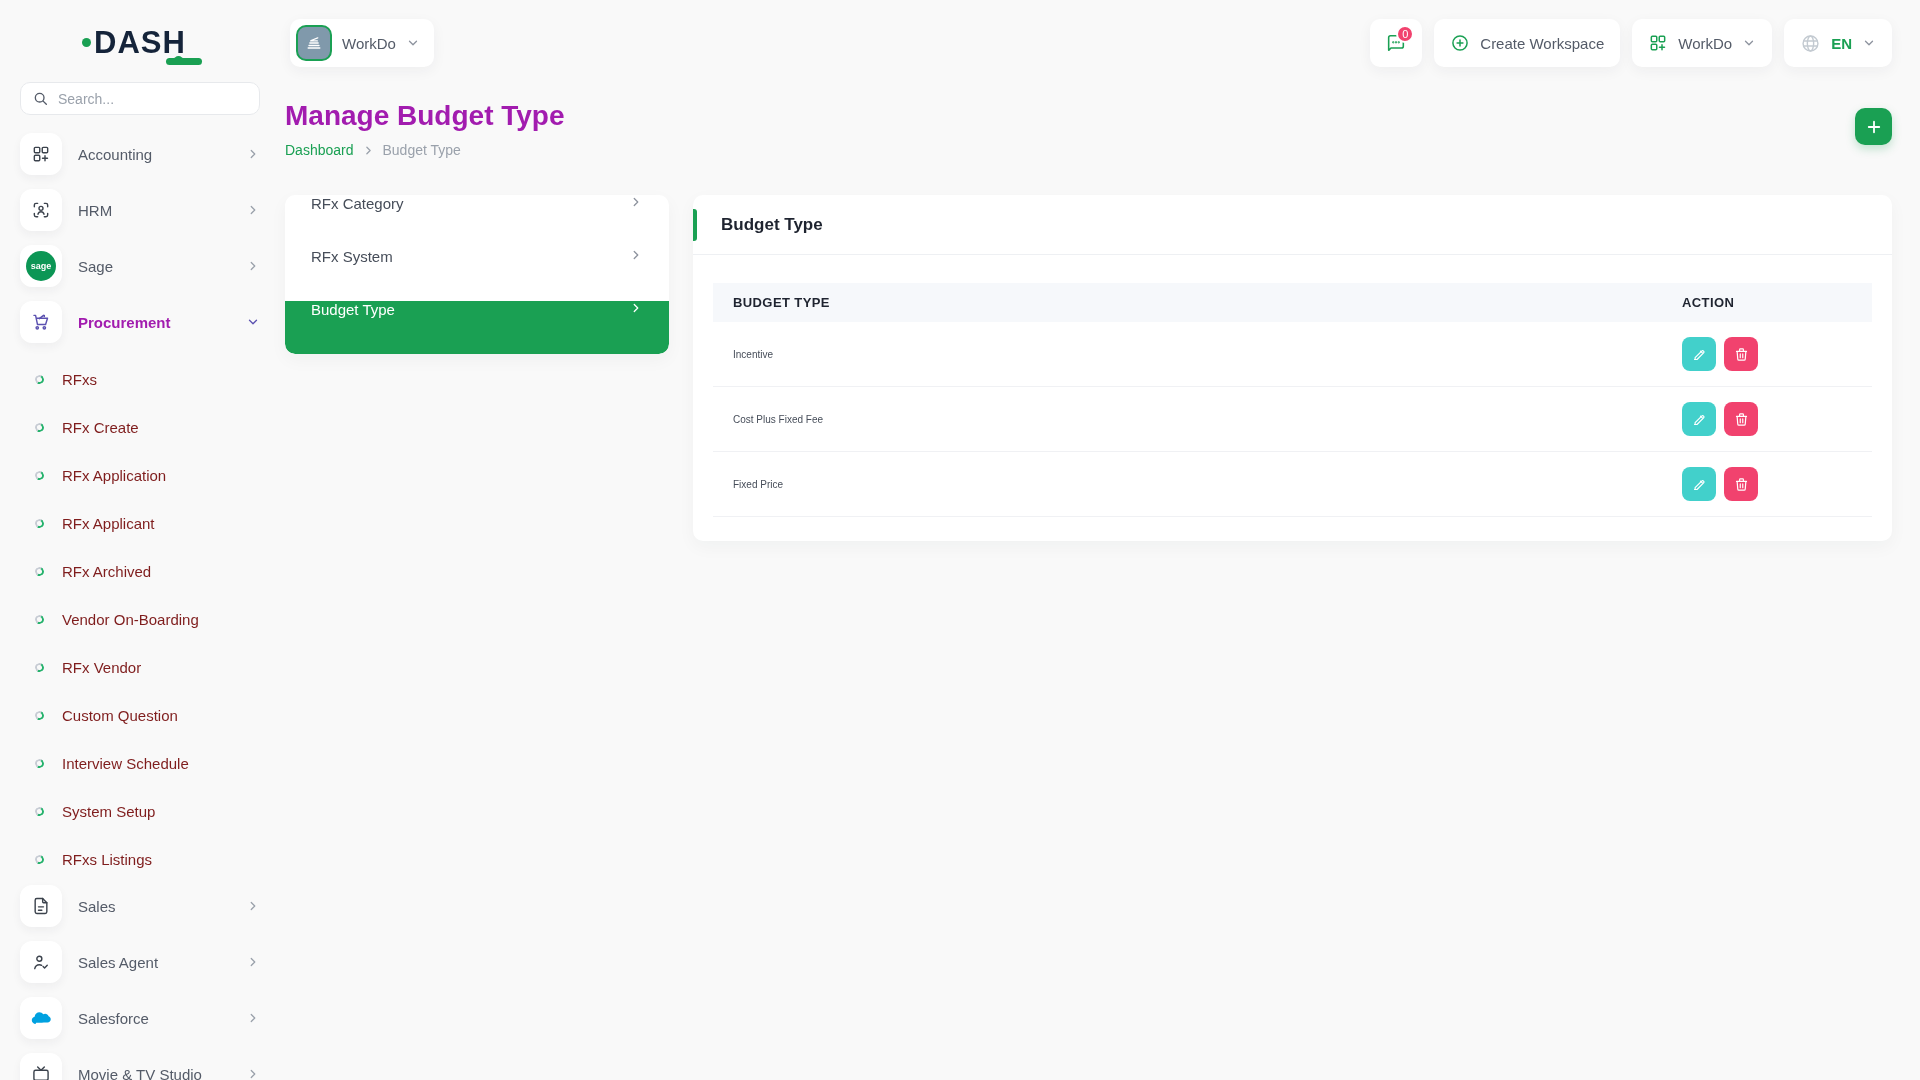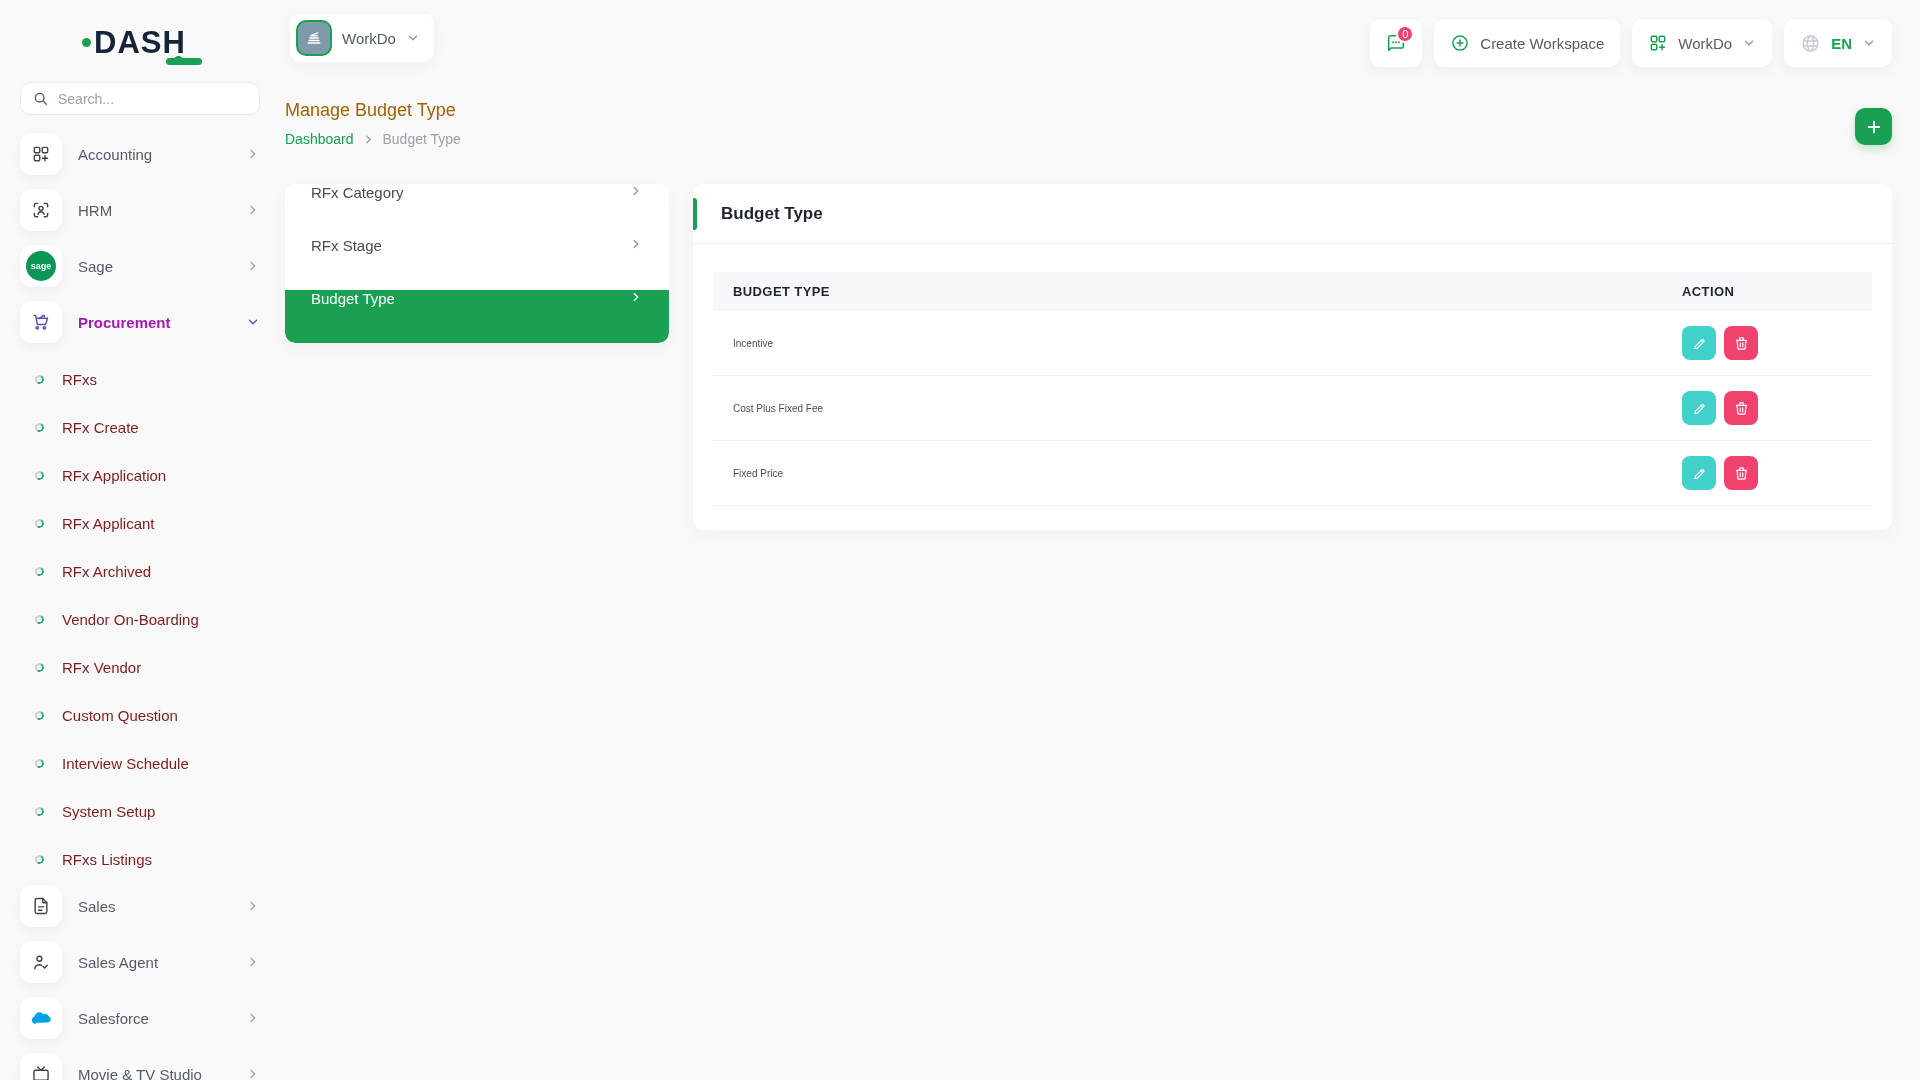--- a/index.html
+++ b/index.html
@@ -5,21 +5,21 @@
   * { margin:0; padding:0; box-sizing:border-box; }
   html,body { width:1920px; height:1080px; overflow:hidden; }
   body {
     background:#f9f9f9;
     font-family:"Liberation Sans", sans-serif;
     color:#545b68;
   }
   svg { display:block; }
 
   
-  .topbar { height:72px; display:flex; padding:14px 28px 0 0; }
+  .topbar { height:72px; display:flex; align-items:center; padding:14px 28px 0 0; }
   .logo-box { width:280px; display:flex; justify-content:center; align-items:center; }
   .logo { position:relative; font-size:31px; font-weight:bold; letter-spacing:1px; color:#15243a; }
   .logo::before { content:""; position:absolute; left:-12px; top:13px; width:9px; height:9px; border-radius:50%; background:#1aa053; }
   .logo .logo-dash-bar { position:absolute; right:-16px; top:15px; width:36px; height:7px; border-radius:4px; background:#1aa053; }
 
   .pill { background:#fff; border-radius:10px; height:48px; display:flex; align-items:center; gap:10px; padding:0 16px; box-shadow:0 4px 14px rgba(30,40,60,.05); font-size:15px; color:#545b68; cursor:pointer; }
   .workspace-pill { margin-left:10px; padding:0 14px 0 6px; }
   .ws-avatar { width:36px; height:36px; border-radius:10px; border:2px solid #1aa053; background:#8099ab; display:flex; align-items:center; justify-content:center; }
   .topbar-right { margin-left:auto; display:flex; align-items:center; gap:12px; }
   .msg-pill { position:relative; width:52px; justify-content:center; padding:0; }
@@ -41,21 +41,21 @@
   .menu-item.active .icon-box { color:#5b51b0; }
   .menu-item.active .chev-r { color:#5b51b0; }
   .submenu { }
   .submenu-item { display:flex; align-items:center; gap:18px; height:48px; padding-left:15px; cursor:pointer; }
   .bullet { width:9px; height:9px; border-radius:50%; border:2px solid #c7ccd4; border-bottom-color:#25b26c; border-right-color:#25b26c; transform:rotate(-15deg); flex:none; }
   .submenu-item .label { font-size:15px; color:#7f1d1d; }
 
   
   .main { margin-left:280px; padding:28px 28px 0 5px; }
   .page-head { display:flex; align-items:flex-start; }
-  .page-title { font-size:18px; font-weight:normal; color:#a16207; }
+  .page-title { font-size:28px; font-weight:bold; color:#a21caf; }
   .breadcrumb { margin-top:10px; display:flex; align-items:center; gap:8px; font-size:14px; }
   .breadcrumb .bc-home { color:#1aa053; cursor:pointer; }
   .breadcrumb .bc-sep { color:#9aa1ab; }
   .breadcrumb .bc-cur { color:#9aa1ab; }
   .add-btn { margin-left:auto; margin-top:8px; width:37px; height:37px; border-radius:10px; background:#1aa053; border:none; display:flex; align-items:center; justify-content:center; cursor:pointer; box-shadow:0 4px 10px rgba(26,160,83,.25); }
 
   .content-row { display:flex; gap:24px; margin-top:37px; align-items:flex-start; }
 
   .dotbg { background-image:radial-gradient(rgba(26,160,83,.05) 3px, transparent 3.5px); background-size:62px 62px; }
 
@@ -344,21 +344,21 @@
   <div class="content-row">
 
     <div class="setup-card dotbg">
       <div class="setup-item">
         <span>RFx Category</span>
         <svg class="chev-r" width="14" height="14" viewBox="0 0 24 24" fill="none" stroke="currentColor" stroke-width="2.2" stroke-linecap="round" stroke-linejoin="round">
             <path d="M9 6l6 6-6 6"></path>
           </svg>
       </div>
       <div class="setup-item">
-        <span>RFx Stage</span>
+        <span>RFx System</span>
         <svg class="chev-r" width="14" height="14" viewBox="0 0 24 24" fill="none" stroke="currentColor" stroke-width="2.2" stroke-linecap="round" stroke-linejoin="round">
             <path d="M9 6l6 6-6 6"></path>
           </svg>
       </div>
       <div class="setup-item active">
         <span>Budget Type</span>
         <svg class="chev-r" width="14" height="14" viewBox="0 0 24 24" fill="none" stroke="currentColor" stroke-width="2.2" stroke-linecap="round" stroke-linejoin="round">
             <path d="M9 6l6 6-6 6"></path>
           </svg>
       </div>

